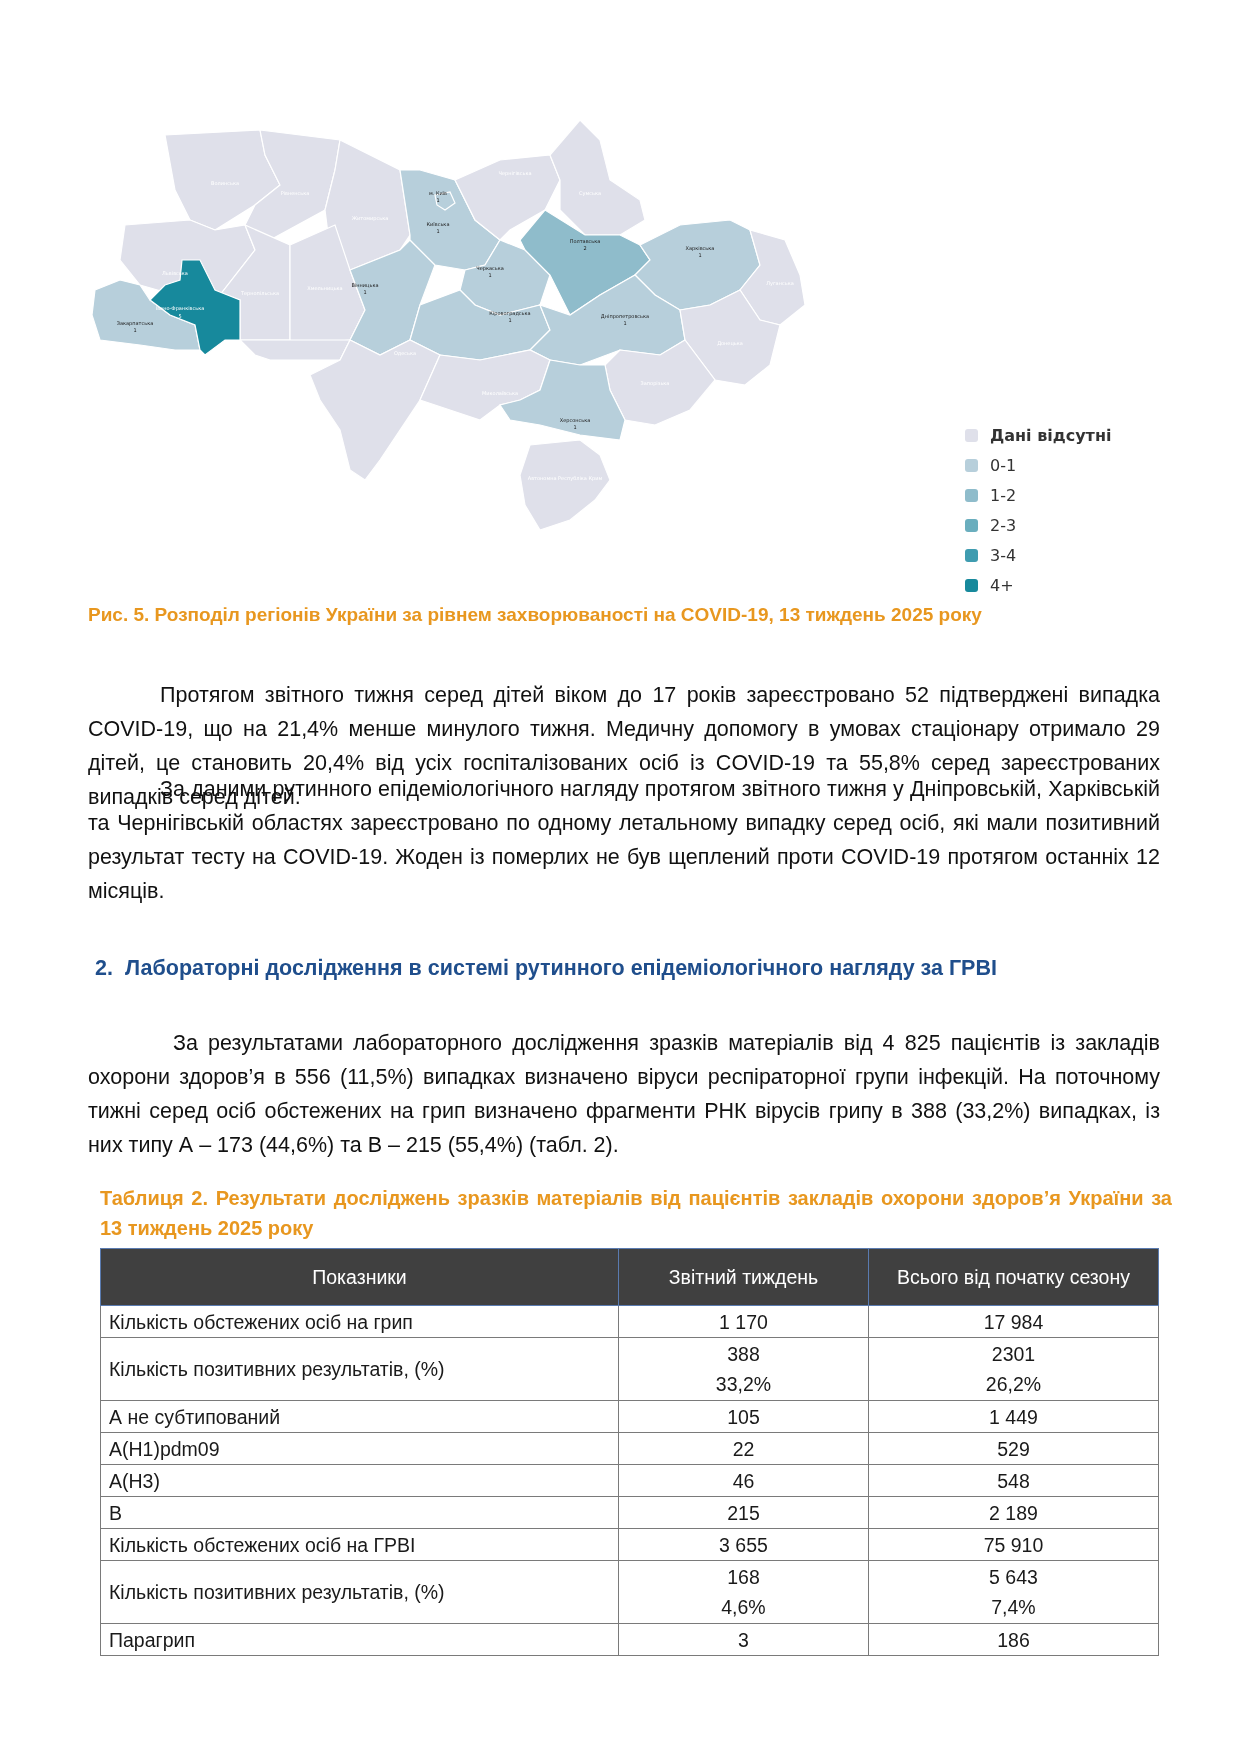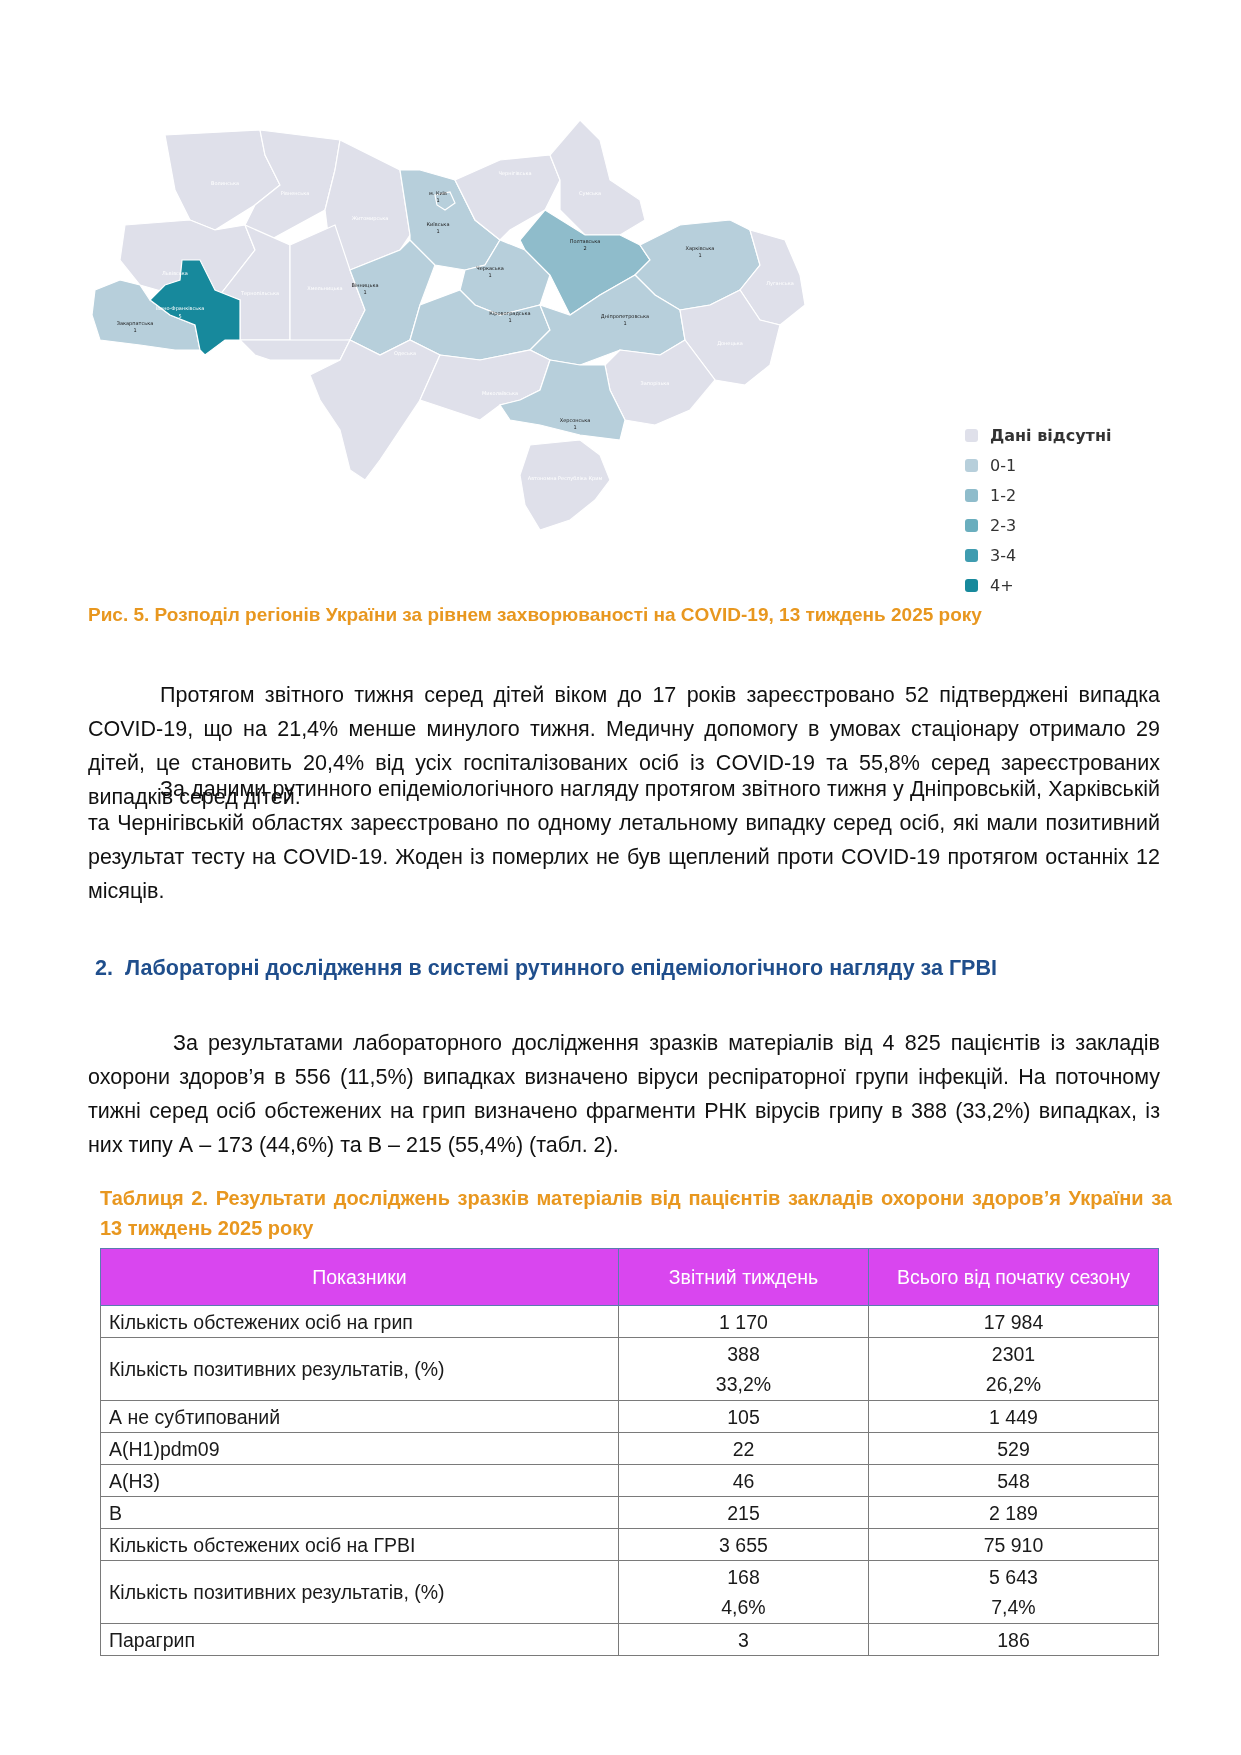--- a/index.html
+++ b/index.html
@@ -12,21 +12,21 @@
   .legend { position:absolute; left:965px; top:420px; font-family:"DejaVu Sans", sans-serif; font-size:16px; color:#333; }
   .legend-item { display:flex; align-items:center; height:30px; }
   .legend-swatch { width:13px; height:13px; border-radius:3px; margin-right:12px; }
   .legend-item.first .legend-label { font-weight:bold; }
   .caption { position:absolute; left:88px; top:596px; font-size:19px; font-weight:bold; color:#e8971f; white-space:nowrap;margin-top:8px; }
   .para { position:absolute; left:88px; width:1072px; font-size:21.5px; line-height:34px; text-align:justify; color:#111; }
   .para .ind { display:inline-block; width:72px; }
   .section-title { position:absolute; left:95px; top:956px; font-size:21.5px; font-weight:bold; color:#1f4e8c; white-space:nowrap; }
   .table-caption { position:absolute; left:88px; top:1183px; width:1072px; font-size:20px; font-weight:bold; color:#e8971f; line-height:30px; text-align:justify;margin-left:12px; }
   table.data { position:absolute; left:100px; top:1248px; width:1059px; border-collapse:collapse; font-size:19.5px; }
-  table.data th { background:#d946ef; color:#ffffff; font-weight:normal; height:54px; border:1px solid #5a7bb0; }
+  table.data th { background:#404040; color:#ffffff; font-weight:normal; height:54px; border:1px solid #5a7bb0; }
   table.data td { border:1px solid #7a7a7a; padding:0 2px; height:31px; line-height:30px;margin-left:8px; }
   table.data td.c { text-align:center; }
   table.data tr.tall td { height:62px; }
   table.data td.lbl { padding-left:8px; }
 </style>
 </head>
 <body>
 
 <div class="map-wrap">
   <svg width="1000" height="440" viewBox="0 0 1000 440">

